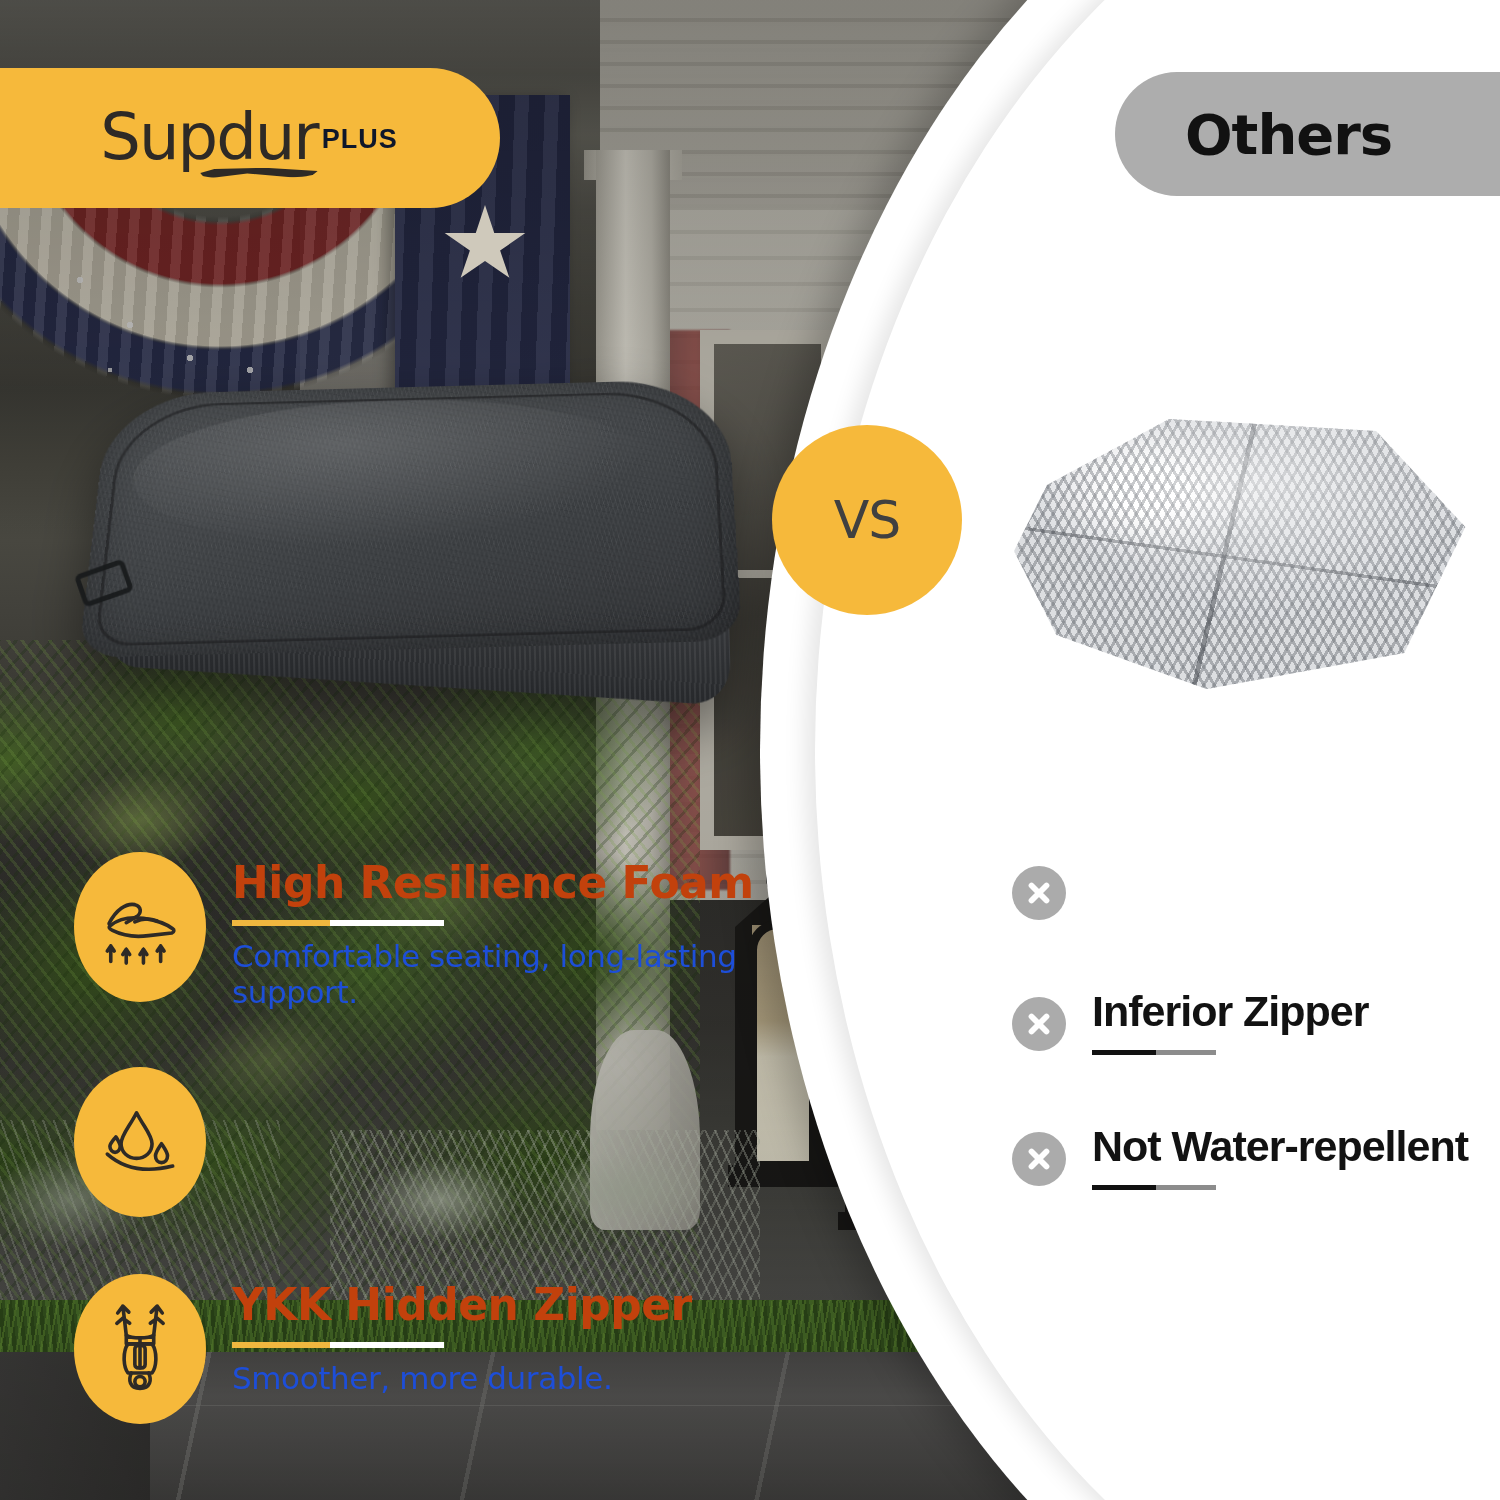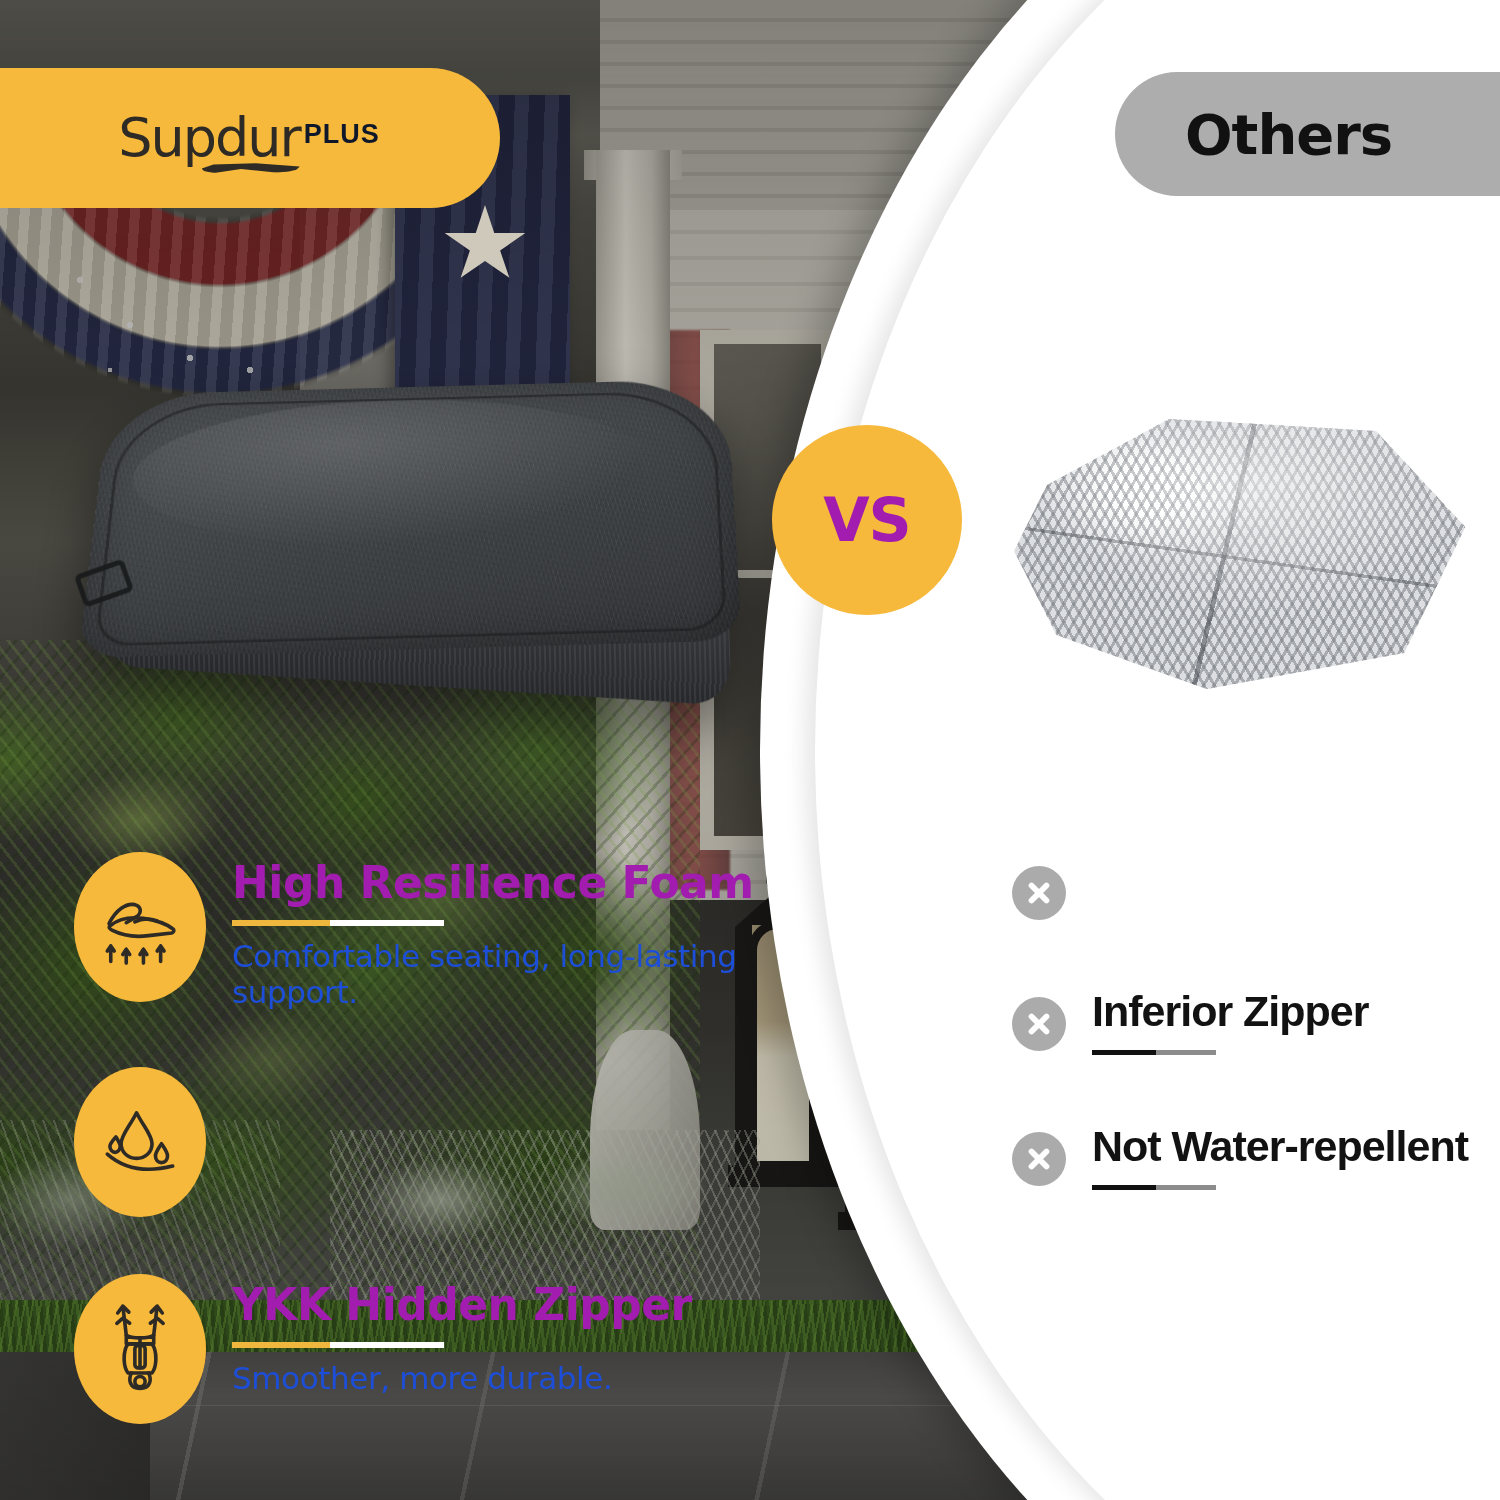--- a/index.html
+++ b/index.html
@@ -178,40 +178,40 @@
     box-shadow:-16px 0 34px rgba(0,0,0,.22); z-index:8;}
   .curve-inner{position:absolute;left:815px;top:-200px;width:1500px;height:1900px;
     background:#fff;border-radius:50% 0 0 50%/50% 0 0 50%;
     box-shadow:-10px 0 22px rgba(0,0,0,.10); z-index:9;}
 
   
   .brand-badge{position:absolute;left:-30px;top:68px;width:530px;height:140px;
     background:#F6B93B;border-radius:0 72px 72px 0;z-index:20;
     display:flex;align-items:center;justify-content:center;}
   .brand-logo{display:flex;align-items:flex-end;gap:4px;transform:translateX(14px);}
-  .brand-word{font-family:"DejaVu Sans", sans-serif;font-size:54px;font-weight:400;
+  .brand-word{font-family:"DejaVu Sans", sans-serif;font-size:64px;font-weight:400;
     color:#2e2a26;letter-spacing:-2px;line-height:.9;position:relative;}
   .brand-word:after{content:"";position:absolute;left:46%;bottom:-12px;width:54%;height:11px;
     background:#2e2a26;border-radius:0 0 60% 40%;
     clip-path:polygon(0 48%,12% 12%,55% 0,100% 28%,92% 100%,40% 52%,4% 100%);}
   .brand-plus{font-family:"Liberation Sans", sans-serif;font-size:27px;font-weight:700;
     color:#0f172a;letter-spacing:1px;padding-bottom:12px;}
 
   
   .others-badge{position:absolute;left:1115px;top:72px;width:470px;height:124px;
     background:#ADADAD;border-radius:62px 0 0 62px;z-index:20;
     display:flex;align-items:center;padding-left:70px;}
   .others-text{font-family:"DejaVu Sans", sans-serif;font-size:56px;font-weight:700;
     color:#111;letter-spacing:-1px;}
 
   
   .vs-badge{position:absolute;left:772px;top:425px;width:190px;height:190px;
     background:#F6B93B;border-radius:50%;z-index:25;
     display:flex;align-items:center;justify-content:center;}
-  .vs-text{font-family:"DejaVu Sans", sans-serif;font-size:60px;font-weight:700;color:#a21caf;letter-spacing:-1px;}
+  .vs-text{font-family:"DejaVu Sans", sans-serif;font-size:52px;font-weight:400;color:#404040;letter-spacing:-1px;}
 
   
   .other-cushion{position:absolute;left:1000px;top:395px;width:470px;height:300px;z-index:15;}
   .oc-body{position:absolute;inset:0;
     background:
       radial-gradient(ellipse 120px 72px at 150px 95px,#ffffff 30%,#e9eaec 70%,#dcdee1 100%),
       radial-gradient(ellipse 120px 72px at 320px 90px,#ffffff 30%,#e8e9eb 72%,#dadce0 100%),
       radial-gradient(ellipse 125px 78px at 160px 205px,#ffffff 30%,#e7e8ea 72%,#d8dadd 100%),
       radial-gradient(ellipse 125px 78px at 330px 200px,#ffffff 30%,#e6e7e9 72%,#d6d8db 100%),
       #e6e7ea;
@@ -231,21 +231,21 @@
     background:radial-gradient(ellipse 300px 180px at 55% 30%,rgba(255,255,255,.55),transparent 72%);
     clip-path:polygon(10% 30%,36% 8%,80% 12%,99% 44%,86% 86%,44% 98%,12% 80%,3% 52%);}
 
   
   .features{position:absolute;left:74px;top:852px;width:720px;z-index:18;}
   .feature{position:relative;display:flex;align-items:flex-start;gap:26px;margin-bottom:57px;}
   .feat-icon{flex:0 0 auto;width:132px;height:150px;background:#F6B93B;border-radius:50%;
     display:flex;align-items:center;justify-content:center;}
   .feat-body{padding-top:8px;flex:1;}
   .feat-title{font-family:"DejaVu Sans", sans-serif;font-size:44px;font-weight:700;
-    color:#a21caf;letter-spacing:-.5px;line-height:1.05;}
+    color:#c2410c;letter-spacing:-.5px;line-height:1.05;}
   .feat-rule{margin:14px 0 12px;width:212px;height:6px;
     background:linear-gradient(90deg,#F0B73F 0 46%,#ffffff 46% 100%);}
   .feat-sub{font-family:"DejaVu Sans", sans-serif;font-size:31px;font-weight:400;
     color:#1d4ed8;letter-spacing:-.4px;}
 
   
   .cons{position:absolute;left:1012px;top:858px;width:480px;z-index:18;}
   .con{display:flex;align-items:flex-start;gap:26px;margin-bottom:69px;}
   .con-x{flex:0 0 auto;width:54px;height:54px;border-radius:50%;background:#ABABAB;
     display:flex;align-items:center;justify-content:center;margin-top:8px;}

